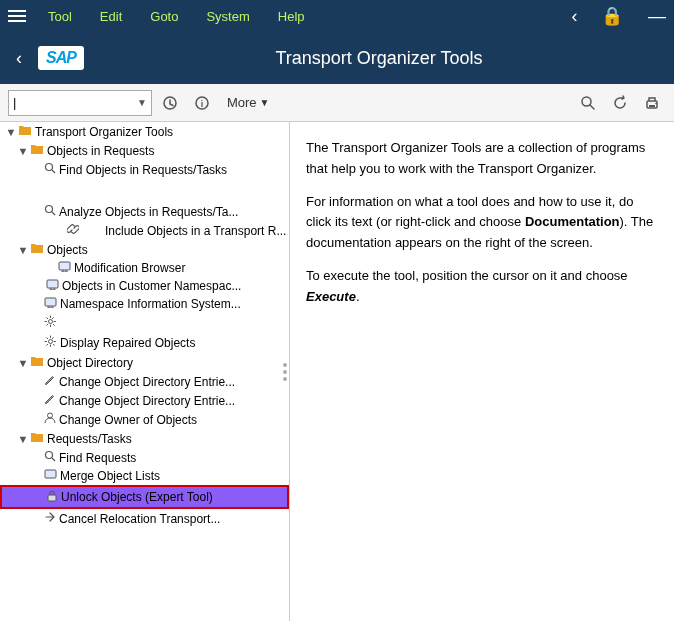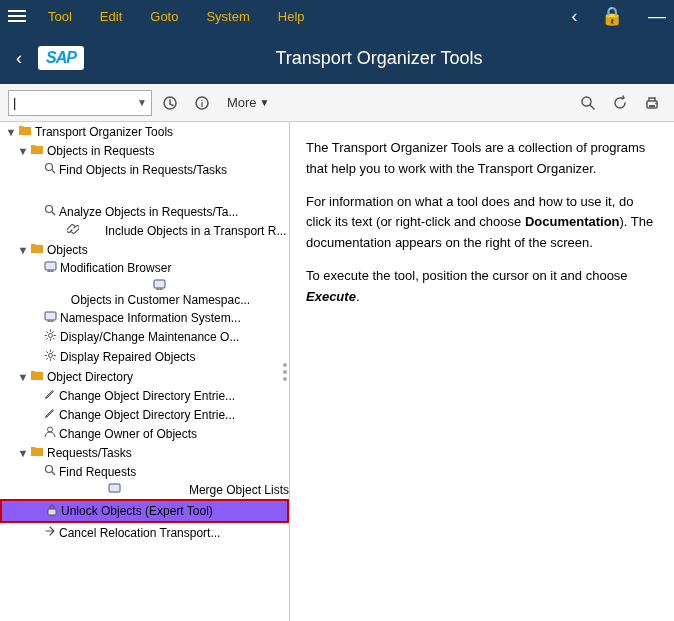--- a/index.html
+++ b/index.html
@@ -9,21 +9,21 @@
     .menu-bar {
       background: #1a3a5c;
       color: #fff;
       display: flex;
       align-items: center;
       height: 32px;
       padding: 0 8px;
       gap: 16px;
     }
     .menu-bar-item {
-      color: #eab308;
+      color: #bef264;
       font-size: 13px;
       cursor: pointer;
       padding: 4px 6px;
     }
     .hamburger-icon { display: flex; flex-direction: column; gap: 3px; cursor: pointer; }
     .hamburger-icon span { display: block; width: 18px; height: 2px; background: #fff; }
 
     
     .header-bar {
       background: #1a3a5c;
@@ -292,34 +292,34 @@
     <div class="tree-item" style="padding-left:16px;">
       <span class="expand-icon">▼</span>
       <span class="tree-icon" style="color:#e8a020;">
         <svg width="14" height="12" viewBox="0 0 14 12">
             <path d="M1 2h4l1 1h7v8H1z" fill="#e8a020"></path>
           </svg>
       </span>
       <span class="tree-label">Objects</span>
     </div>
 
-    <div class="tree-item" style="padding-left:30px;">
+    <div class="tree-item" style="padding-left:44px;">
       <span class="expand-icon" style="width:14px;"></span>
       <span class="tree-icon">
         <svg width="13" height="11" viewBox="0 0 13 11">
             <rect x="1" y="1" width="11" height="8" rx="1" stroke="#555" stroke-width="1" fill="#e0e8ff"></rect>
             <line x1="5" y1="9" x2="5" y2="11" stroke="#555" stroke-width="1"></line>
             <line x1="8" y1="9" x2="8" y2="11" stroke="#555" stroke-width="1"></line>
             <line x1="3" y1="11" x2="10" y2="11" stroke="#555" stroke-width="1"></line>
           </svg>
       </span>
       <span class="tree-label">Modification Browser</span>
     </div>
 
-    <div class="tree-item" style="padding-left:32px;flex-direction:column;">
+    <div class="tree-item" style="padding-left:32px;">
       <span class="expand-icon" style="width:14px;"></span>
       <span class="tree-icon">
         <svg width="13" height="11" viewBox="0 0 13 11">
             <rect x="1" y="1" width="11" height="8" rx="1" stroke="#555" stroke-width="1" fill="#e0e8ff"></rect>
             <line x1="5" y1="9" x2="5" y2="11" stroke="#555" stroke-width="1"></line>
             <line x1="8" y1="9" x2="8" y2="11" stroke="#555" stroke-width="1"></line>
             <line x1="3" y1="11" x2="10" y2="11" stroke="#555" stroke-width="1"></line>
           </svg>
       </span>
       <span class="tree-label">Objects in Customer Namespac...</span>
@@ -339,21 +339,20 @@
     </div>
 
     <div class="tree-item" style="padding-left:30px;">
       <span class="expand-icon" style="width:14px;"></span>
       <span class="tree-icon">
         <svg width="13" height="13" viewBox="0 0 13 13">
             <circle cx="6.5" cy="6.5" r="2" stroke="#555" stroke-width="1" fill="none"></circle>
             <path d="M6.5 1v1.5M6.5 10v1.5M1 6.5h1.5M10 6.5h1.5M2.7 2.7l1 1M9.3 9.3l1 1M9.3 2.7l-1 1M3.7 9.3l-1 1" stroke="#555" stroke-width="1" stroke-linecap="round"></path>
           </svg>
       </span>
-      <span class="tree-label">Display/Change Maintenance O...</span>
     </div>
 
     <div class="tree-item" style="padding-left:30px;">
       <span class="expand-icon" style="width:14px;"></span>
       <span class="tree-icon">
         <svg width="13" height="13" viewBox="0 0 13 13">
             <circle cx="6.5" cy="6.5" r="2" stroke="#555" stroke-width="1" fill="none"></circle>
             <path d="M6.5 1v1.5M6.5 10v1.5M1 6.5h1.5M10 6.5h1.5M2.7 2.7l1 1M9.3 9.3l1 1M9.3 2.7l-1 1M3.7 9.3l-1 1" stroke="#555" stroke-width="1" stroke-linecap="round"></path>
           </svg>
       </span>
@@ -415,21 +414,21 @@
       <span class="expand-icon" style="width:14px;"></span>
       <span class="tree-icon">
         <svg width="12" height="12" viewBox="0 0 12 12">
             <circle cx="5" cy="5" r="3.5" stroke="#555" stroke-width="1.2" fill="none"></circle>
             <line x1="8" y1="8" x2="11" y2="11" stroke="#555" stroke-width="1.2"></line>
           </svg>
       </span>
       <span class="tree-label">Find Requests</span>
     </div>
 
-    <div class="tree-item" style="padding-left:30px;justify-content:space-between;">
+    <div class="tree-item" style="padding-left:30px;">
       <span class="expand-icon" style="width:14px;"></span>
       <span class="tree-icon">
         <svg width="13" height="11" viewBox="0 0 13 11">
             <rect x="1" y="1" width="11" height="8" rx="1" stroke="#555" stroke-width="1" fill="#e0e8ff"></rect>
           </svg>
       </span>
       <span class="tree-label">Merge Object Lists</span>
     </div>
 
     <div class="tree-item highlighted" style="padding-left:30px;">

